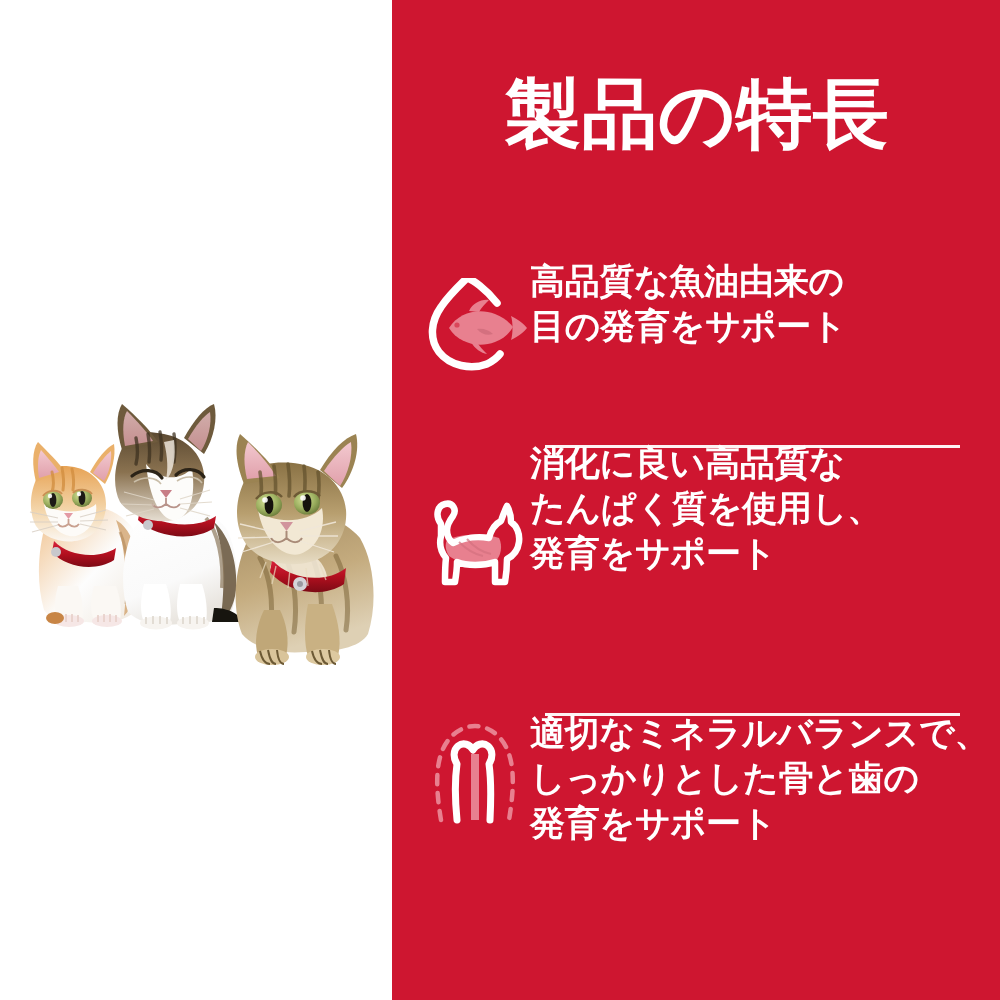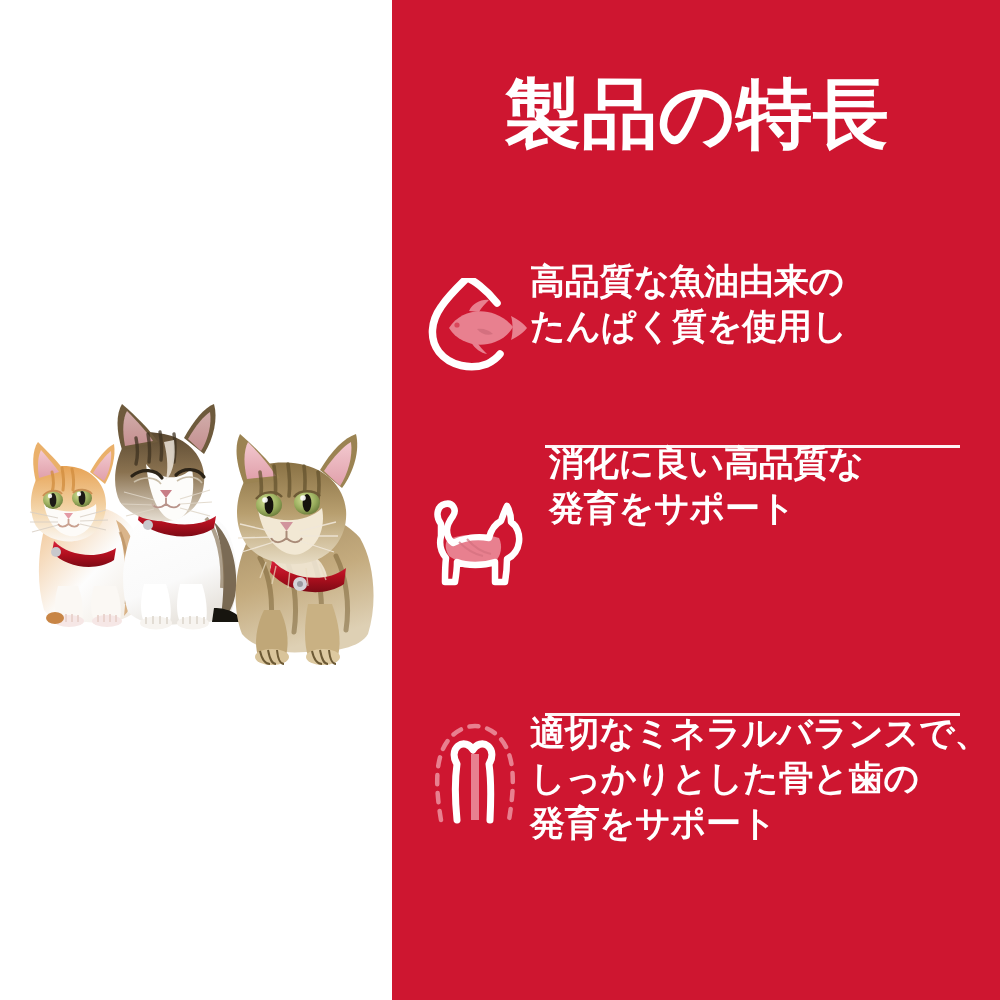--- a/index.html
+++ b/index.html
@@ -69,21 +69,21 @@
     width: 608px;
   }
 
   .feature-row {
     position: relative;
     display: flex;
     align-items: flex-start;
     padding: 0 40px 0 28px;
   }
   .feature-row.f1 { height: 182px; }
-  .feature-row.f2 { height: 270px; gap: 19px; }
+  .feature-row.f2 { height: 270px; }
   .feature-row.f3 { height: 230px; }
 
   .feature-icon {
     flex: 0 0 110px;
     width: 110px;
     display: flex;
     justify-content: center;
     align-items: flex-start;
   }
   .feature-row.f1 .feature-icon { padding-top: 28px; }
@@ -354,21 +354,21 @@
 
             <path d="M48 64 C52 71 58 75 64 76 C60 72 56 68 54 64 Z" fill="#e8808f"></path>
 
             <path d="M54 51 C60 50 66 52 70 56 C64 58 58 56 54 51 Z" fill="#d4707f"></path>
 
             <circle cx="34" cy="47" r="2.6" fill="#ce1630" opacity="0.55"></circle>
           </svg>
         </div>
         <div class="feature-text">
           <span class="tline">高品質な魚油由来の</span>
-          <span class="tline">たんぱく質を使用し</span>
+          <span class="tline">目の発育をサポート</span>
         </div>
       </div>
 
       <div class="divider d1"></div>
 
       <div class="feature-row f2">
         <div class="feature-icon">
           <svg width="104" height="96" viewBox="0 0 104 96" xmlns="http://www.w3.org/2000/svg">
 
             <path d="M24 46 C36 40 60 38 76 44 C80 52 78 62 72 68
@@ -393,20 +393,21 @@
                      C28 88 25 88 22 88
                      C22 80 22 72 23 64
                      C18 58 16 50 18 42
                      C18 38 18 34 18 30 Z" fill="none" stroke="#ffffff" stroke-width="6.5" stroke-linecap="round" stroke-linejoin="round"></path>
 
             <path d="M36 48 C42 54 50 60 60 62 M44 45 C50 52 58 58 68 60" stroke="#d4707f" stroke-width="2" fill="none" opacity="0.7"></path>
           </svg>
         </div>
         <div class="feature-text">
           <span class="tline">消化に良い高品質な</span>
+          <span class="tline">たんぱく質を使用し、</span>
           <span class="tline">発育をサポート</span>
         </div>
       </div>
 
       <div class="divider d2"></div>
 
       <div class="feature-row f3">
         <div class="feature-icon">
           <svg width="96" height="104" viewBox="0 0 96 104" xmlns="http://www.w3.org/2000/svg">
 

